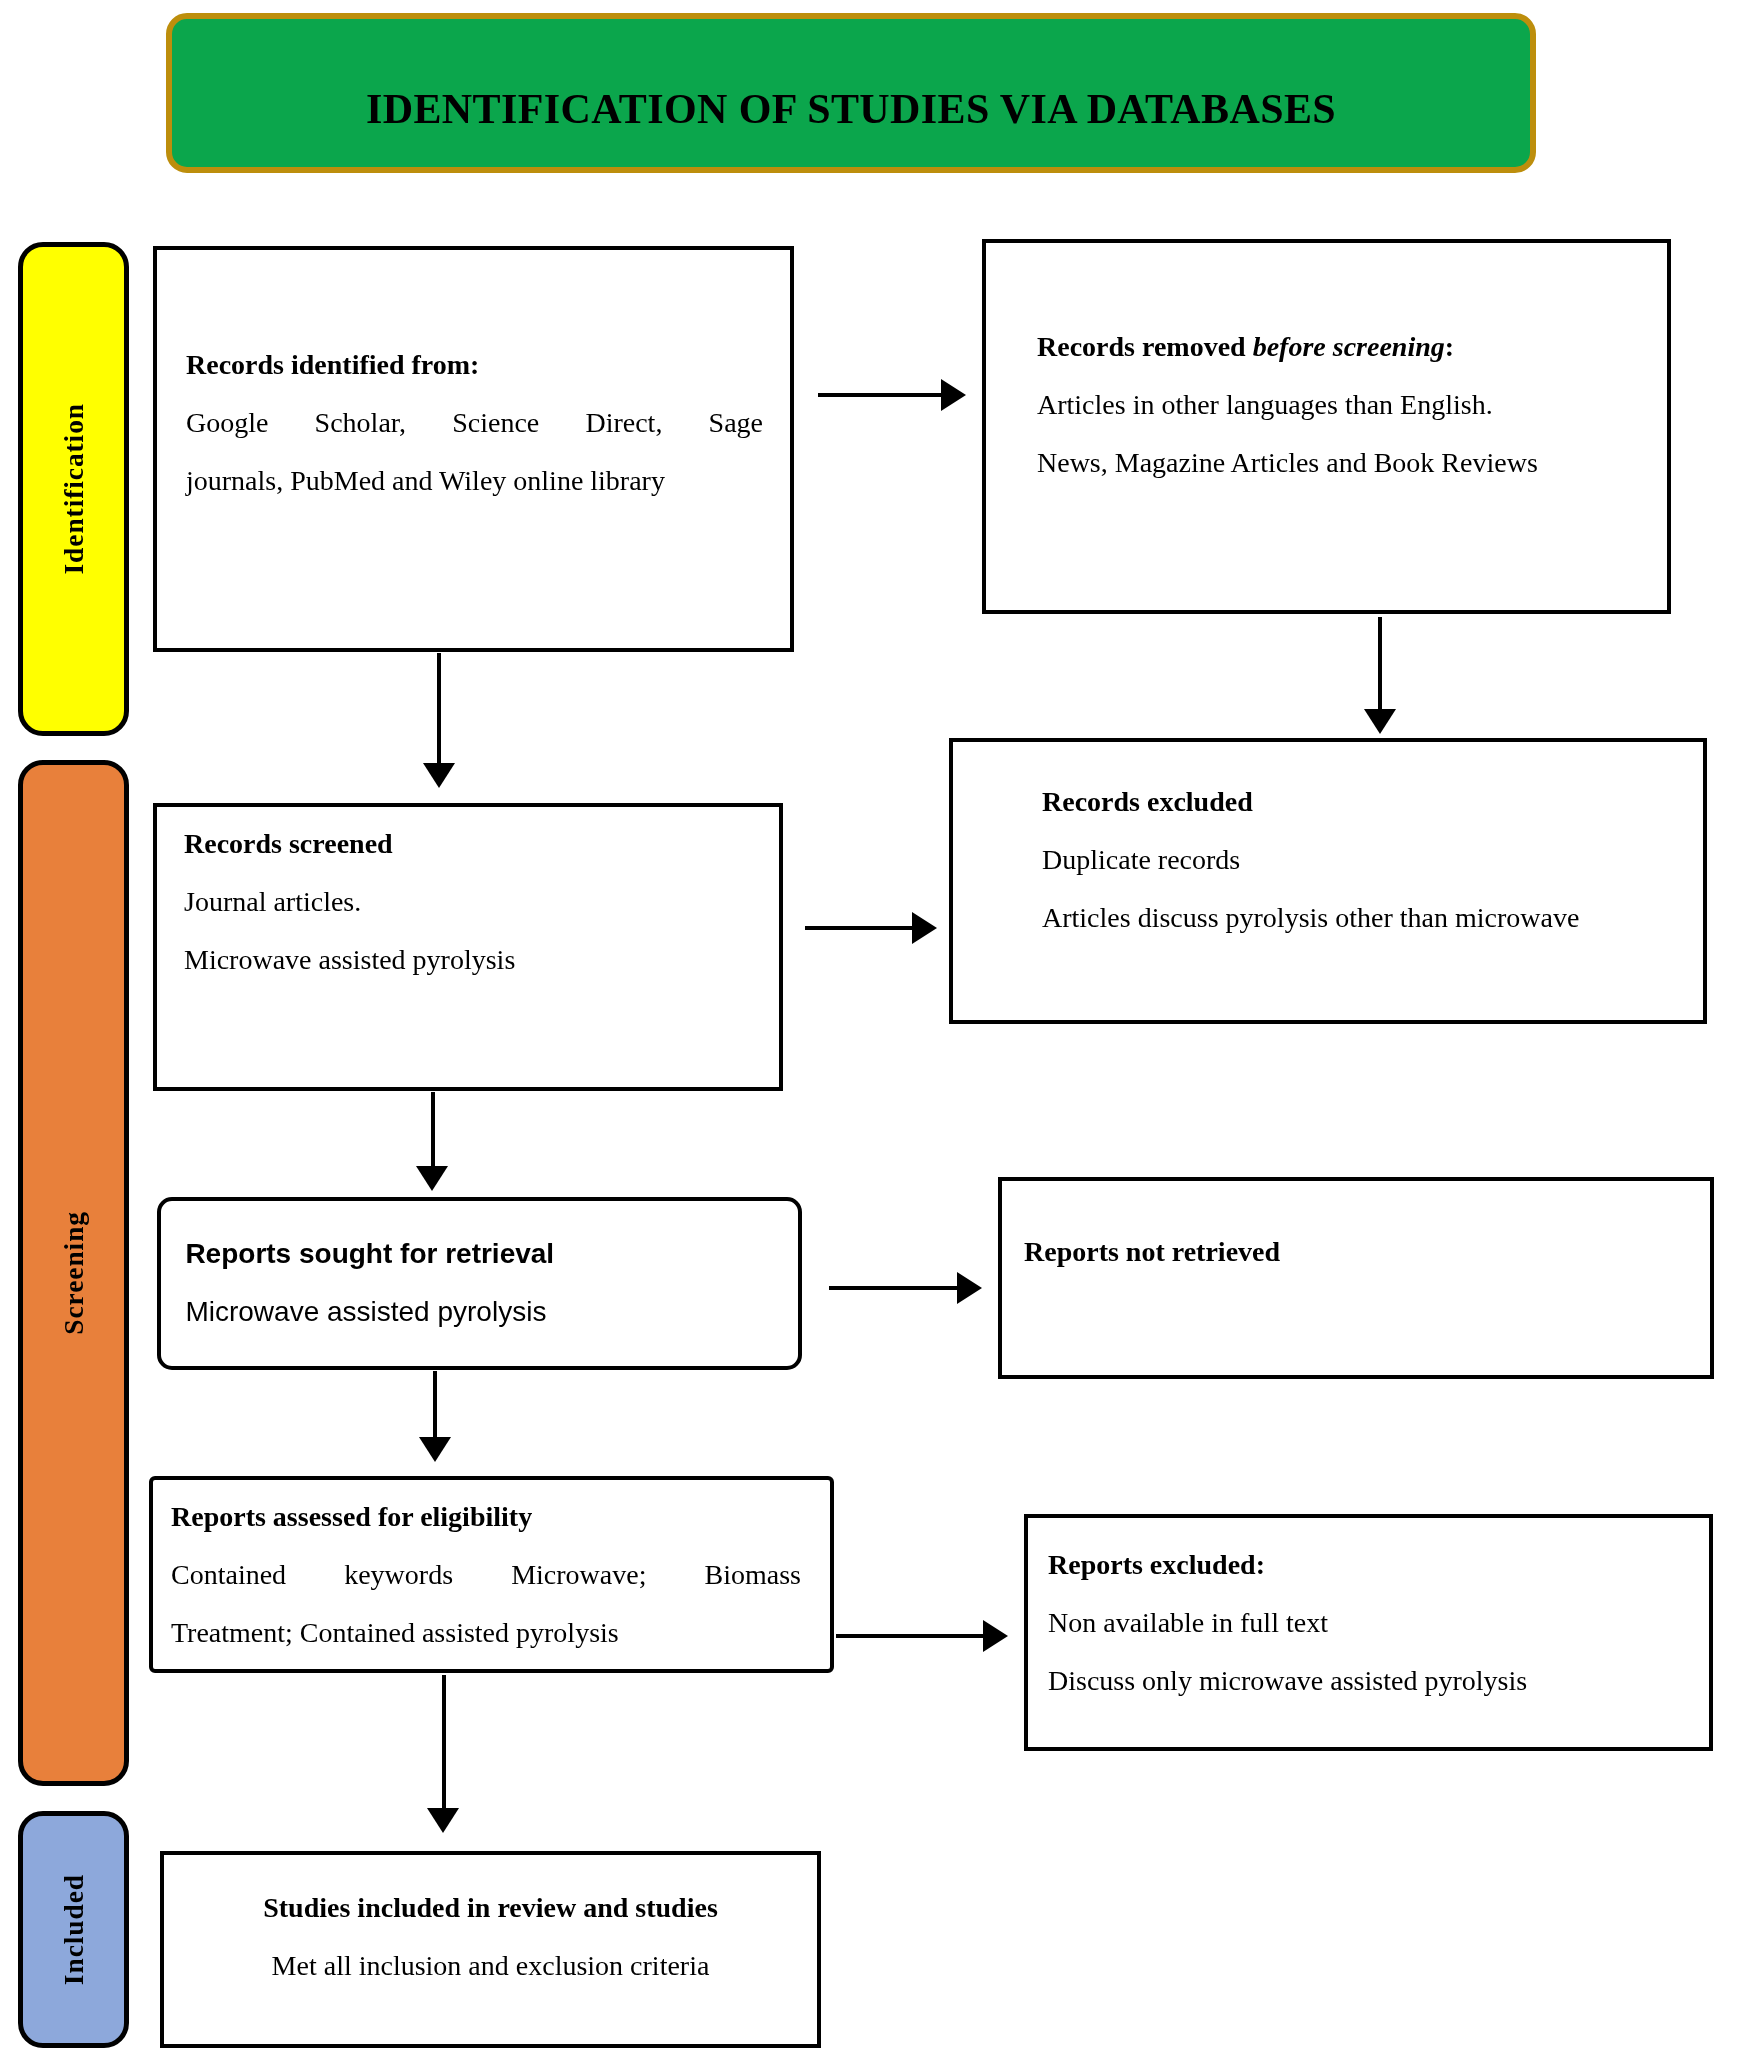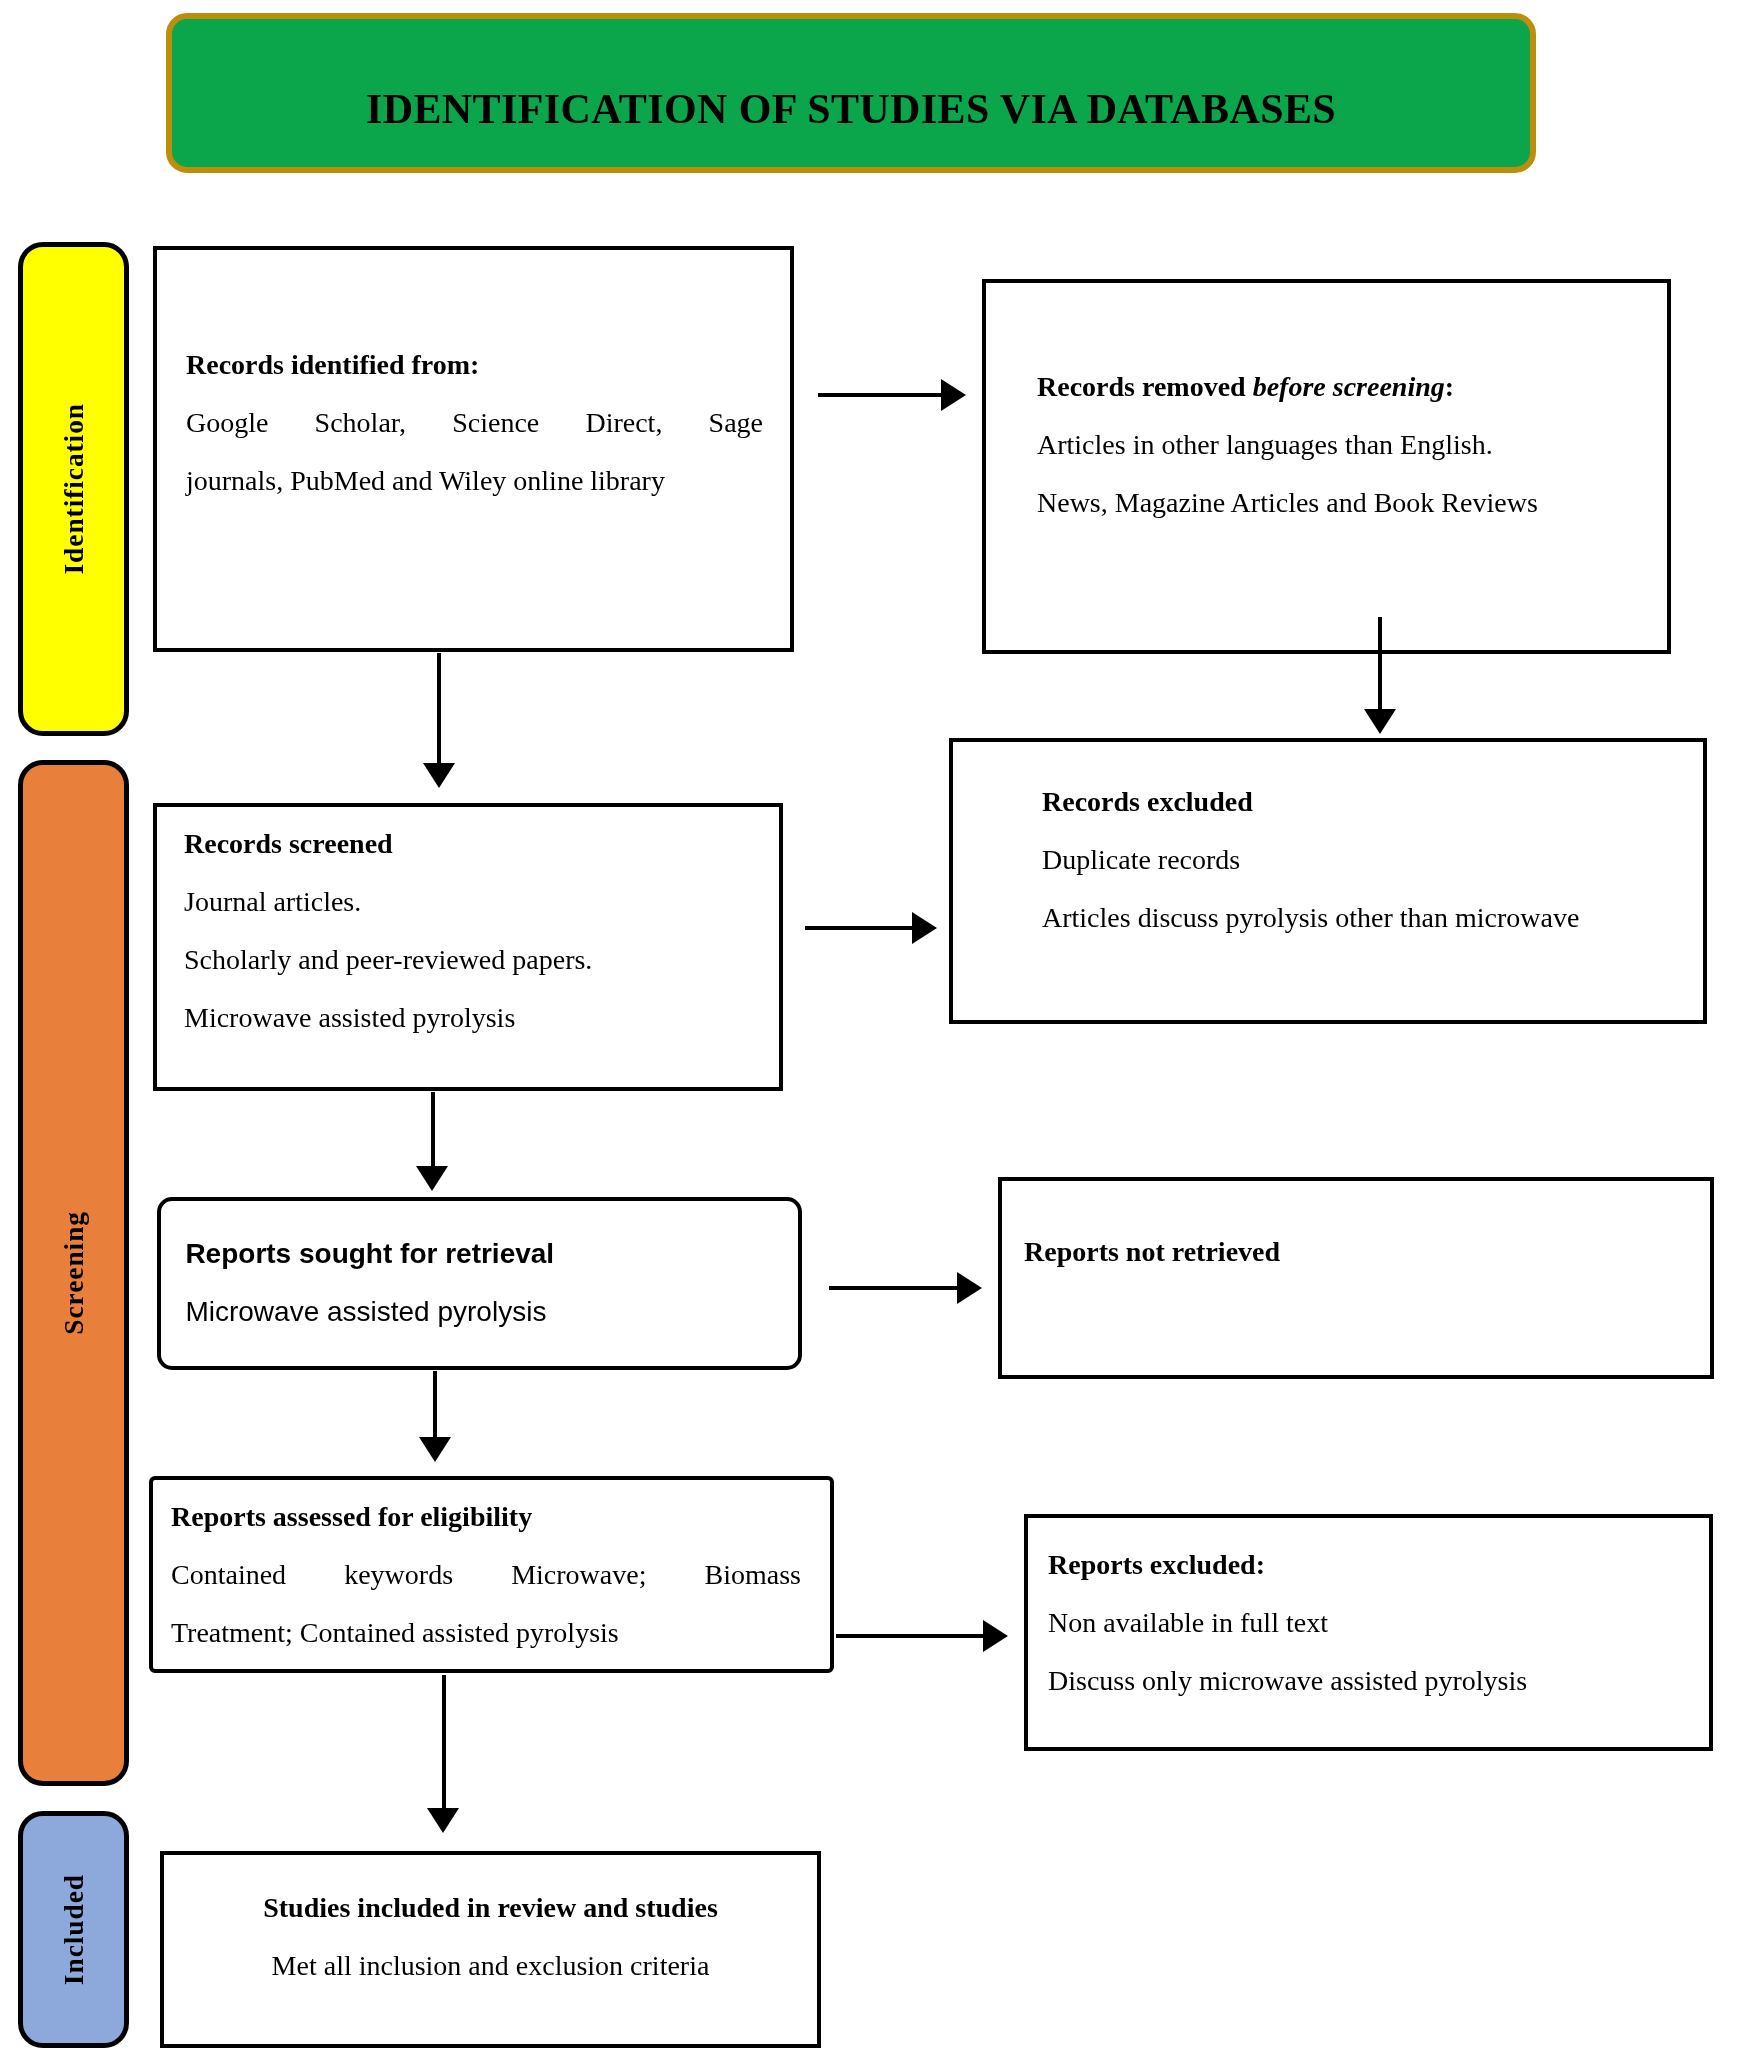--- a/index.html
+++ b/index.html
@@ -29,21 +29,21 @@
 
   
   .fbox{position:absolute;background:#fff;border:4.4px solid var(--box-border);overflow:hidden;}
   .fbox p{font-size:28px;line-height:58px;white-space:nowrap;}
   .fbox p.wrap{white-space:normal;}
   .fbox .t{font-weight:bold;}
   .stretch{text-align:justify;text-align-last:justify;}
   .sans{font-family:"Liberation Sans", sans-serif;border-radius:15px;}
 
   .bx-identified{left:153px;top:246px;width:641px;height:406px;padding:86px 27px 0 29px;}
-  .bx-removed{left:982px;top:239px;width:689px;height:375px;padding:75px 27px 0 51px;margin-top:40px;}
+  .bx-removed{left:982px;top:239px;width:689px;height:375px;padding:75px 27px 0 51px;}
   .bx-screened{left:153px;top:803px;width:630px;height:288px;padding:8px 27px 0 27px;}
   .bx-rec-excluded{left:949px;top:738px;width:758px;height:286px;padding:31px 27px 0 89px;}
   .bx-sought{left:157px;top:1197px;width:645px;height:173px;padding:24.4px 24.4px 0 24.4px;}
   .bx-notretrieved{left:998px;top:1177px;width:716px;height:202px;padding:42px 24.4px 0 22px;}
   .bx-assessed{left:149px;top:1476px;width:685px;height:197px;padding:8px 29px 0 18px;border-radius:6px;}
   .bx-rep-excluded{left:1024px;top:1514px;width:689px;height:237px;padding:18px 24.4px 0 20px;}
   .bx-included{left:160px;top:1851px;width:661px;height:197px;padding:24.4px 24.4px 0 24.4px;text-align:center;}
 
   
   .aline{position:absolute;background:var(--arrow);}
@@ -75,21 +75,20 @@
 
   <div class="fbox bx-identified">
     <p class="t">Records identified from:</p>
     <p class="wrap stretch">Google Scholar, Science Direct, Sage</p>
     <p class="wrap">journals, PubMed and Wiley online library</p>
   </div>
 
   <div class="fbox bx-screened">
     <p class="t">Records screened</p>
     <p>Journal articles.</p>
-    <p>Scholarly and peer-reviewed papers.</p>
     <p>Microwave assisted pyrolysis</p>
   </div>
 
   <div class="fbox bx-sought sans">
     <p class="t">Reports sought for retrieval</p>
     <p>Microwave assisted pyrolysis</p>
   </div>
 
   <div class="fbox bx-assessed">
     <p class="t">Reports assessed for eligibility</p>

